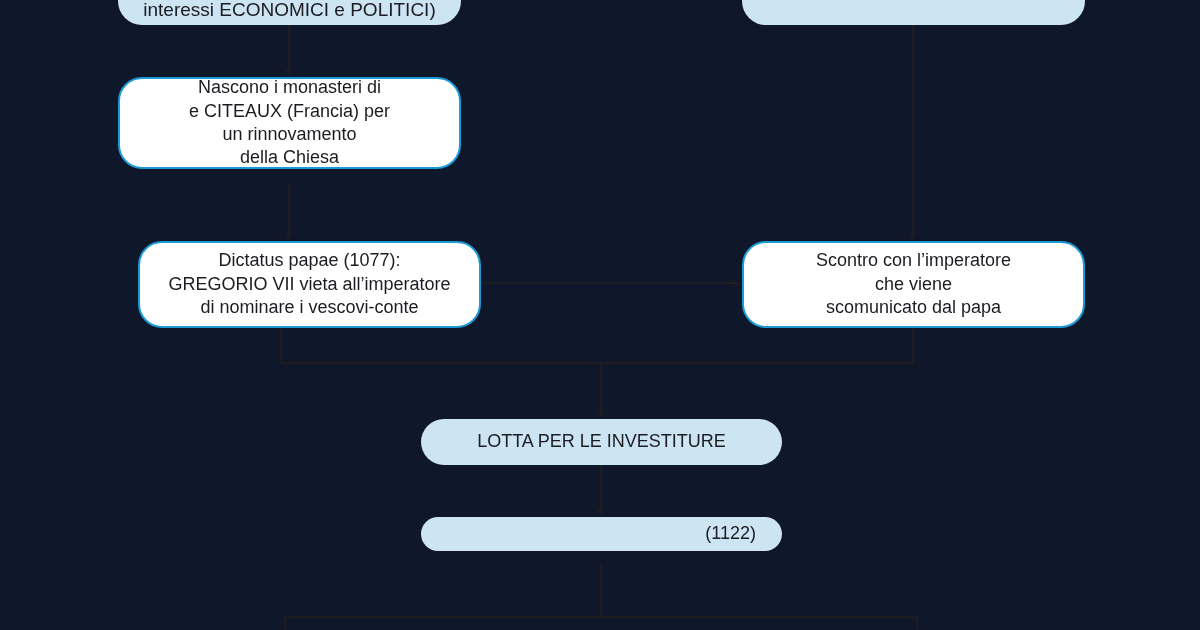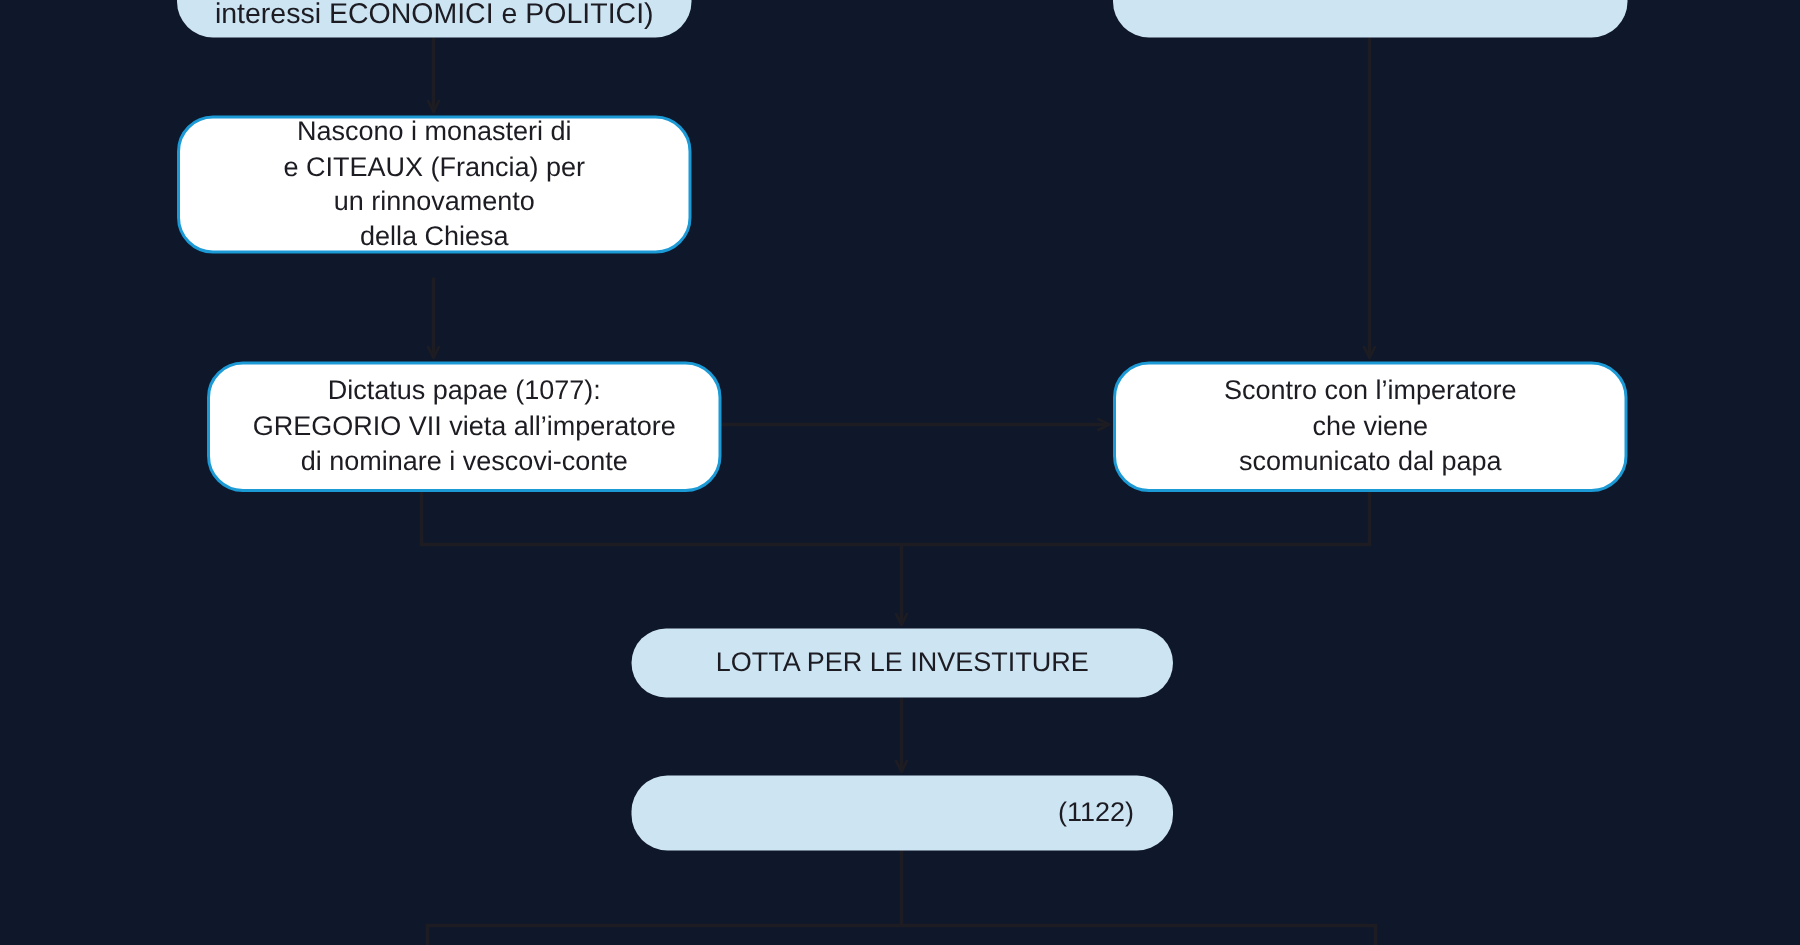--- a/index.html
+++ b/index.html
@@ -80,21 +80,21 @@
   }
   #node-scontro {
     left: 742px; top: 241px;  width: 343px; height: 87px;
     font-size: 18px;
   }
   #node-lotta {
     left: 421px; top: 419px;  width: 361px; height: 46px;
     font-size: 18px;
   }
   #node-concordato {
-    left: 421px; top: 517px;  width: 361px; height: 50px;
+    left: 421px; top: 517px;  width: 361px; height: 34px;
     font-size: 18px;
     justify-content: flex-end;
   }
   #node-concordato .txt {
     text-align: right;
     padding-right: 26px;
   }
 </style>
 </head>
 <body>

